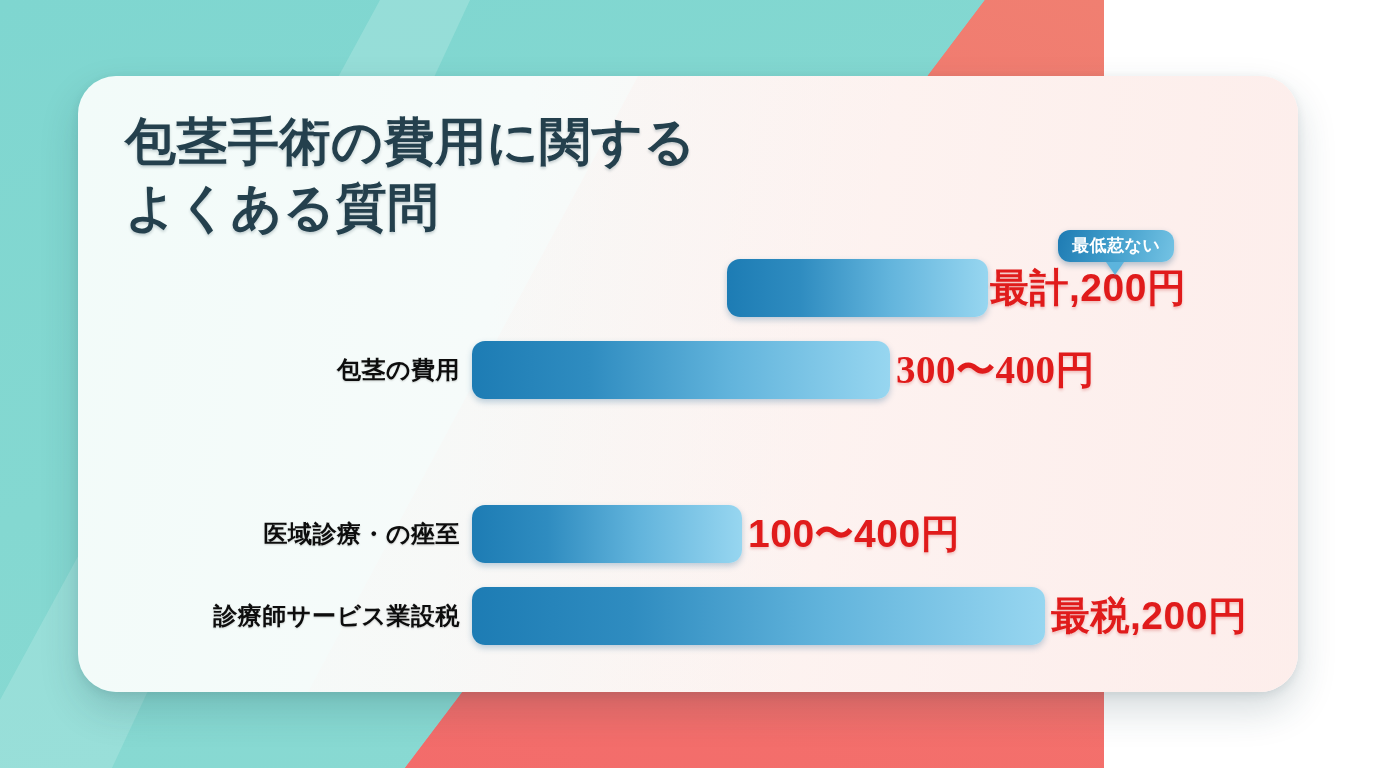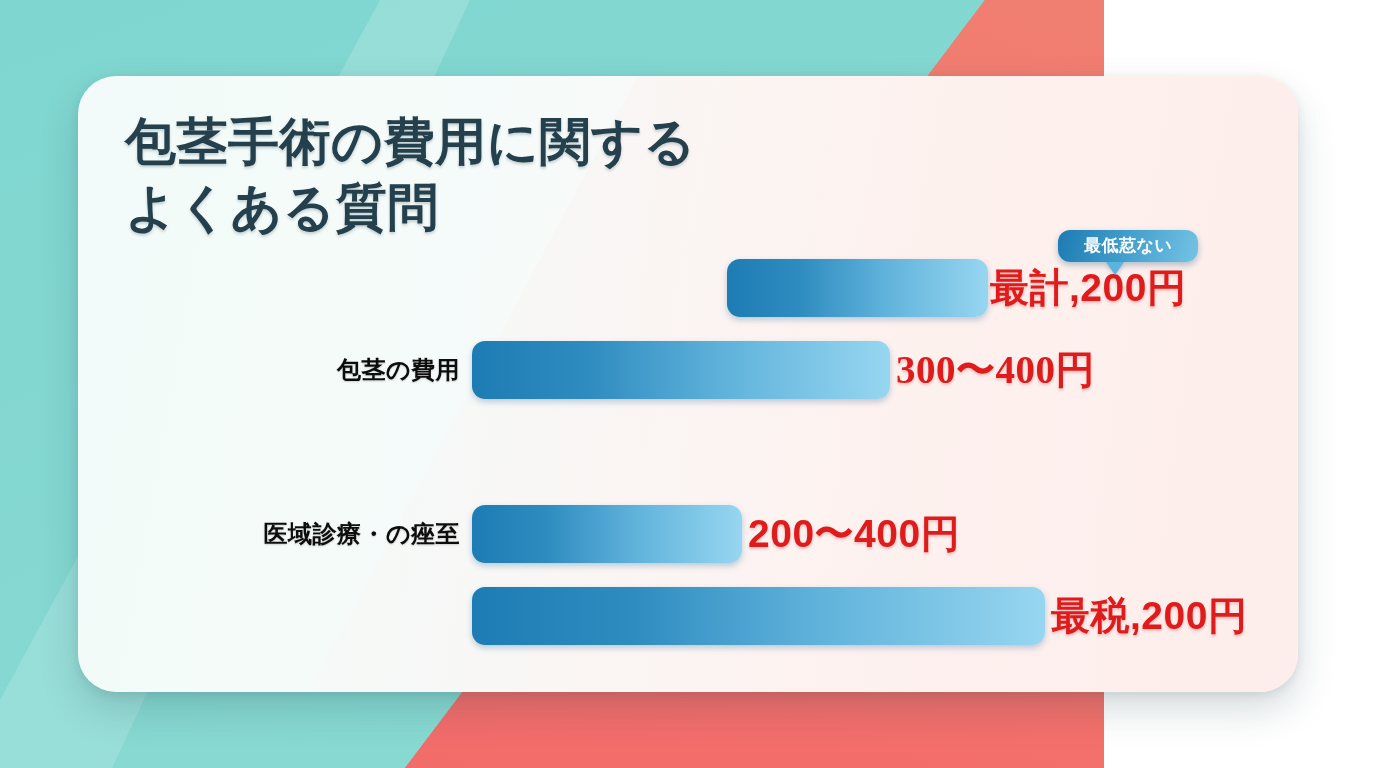--- a/index.html
+++ b/index.html
@@ -114,21 +114,21 @@
   }
 
   
   #badge-wrap {
     position:absolute;
     z-index:4;
   }
   #badge {
     position:relative;
     display:inline-block;
-    padding:4px 26px 5px;
+    padding:4px 14px 5px;
     border-radius:12px;
     background:linear-gradient(105deg,#1e7bb3 0%,#3f9cca 45%,#74c3e4 100%);
     color:#ffffff;
     font-size:17px;
     font-weight:bold;
     letter-spacing:.5px;
     white-space:nowrap;
     box-shadow:0 3px 6px rgba(20,80,125,.32);
   }
   #badge-tail {
@@ -161,23 +161,24 @@
           <div class="bar-value" style="left: 912px;">最計,200円</div>
         </div>
         <div class="row" style="top: 264px;">
           <div class="row-label">包茎の費用</div>
           <div class="bar" style="left: 394px; width: 418px;"></div>
           <div class="bar-value" style="left: 818px; font-family: Liberation Serif, serif;">300〜400円</div>
         </div>
         <div class="row" style="top: 428px;">
           <div class="row-label">医域診療・の痤至</div>
           <div class="bar" style="left: 394px; width: 270px;"></div>
-          <div class="bar-value" style="left: 670px;">200〜400円</div>
+          <div class="bar-value" style="left: 670px;">100〜400円</div>
         </div>
         <div class="row" style="top: 510px;">
+          <div class="row-label">診療師サービス業設税</div>
           <div class="bar" style="left: 394px; width: 573px;"></div>
           <div class="bar-value" style="left: 973px;">最税,200円</div>
         </div>
       </div>
 
     <div id="badge-wrap" style="left: 980px; top: 154px;">
       <div id="badge">最低荵ない</div>
       <div id="badge-tail"></div>
     </div>
 

